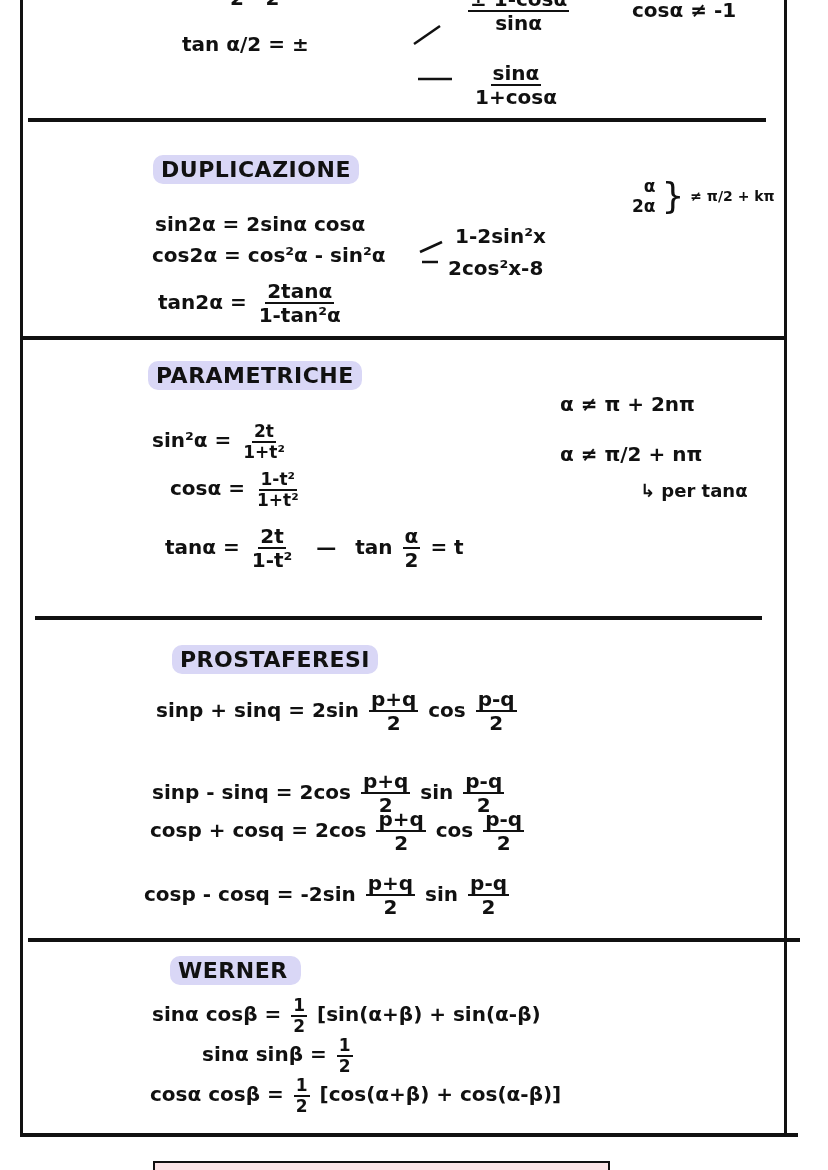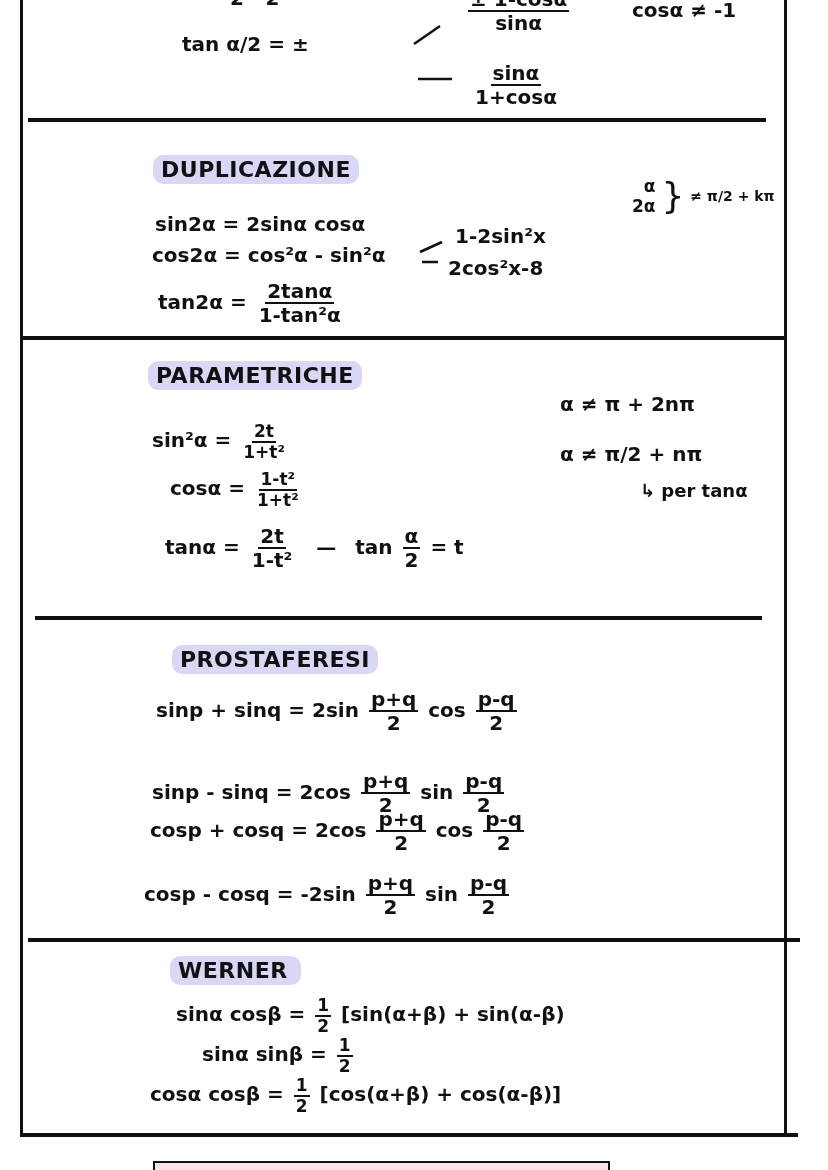--- a/index.html
+++ b/index.html
@@ -164,21 +164,21 @@
     </span>
   <span>sin</span>
   <span class="frac">
       <span class="num">p-q</span>
       <span class="den">2</span>
     </span>
 </div>
 
 <div class="tag" style="left:170px; top:956px; padding-right:13px;">WERNER</div>
 
-<div class="eq" style="left:152px; top:996px;margin-left:24px;">
+<div class="eq" style="left:152px; top:996px;">
   <span>sinα cosβ =</span>
   <span class="frac small">
       <span class="num">1</span>
       <span class="den">2</span>
     </span>
   <span>[sin(α+β) + sin(α-β)</span>
 </div>
 <div class="eq" style="left:158px; top:1036px;margin-left:44px;">
   <span>sinα sinβ =</span>
   <span class="frac small">

